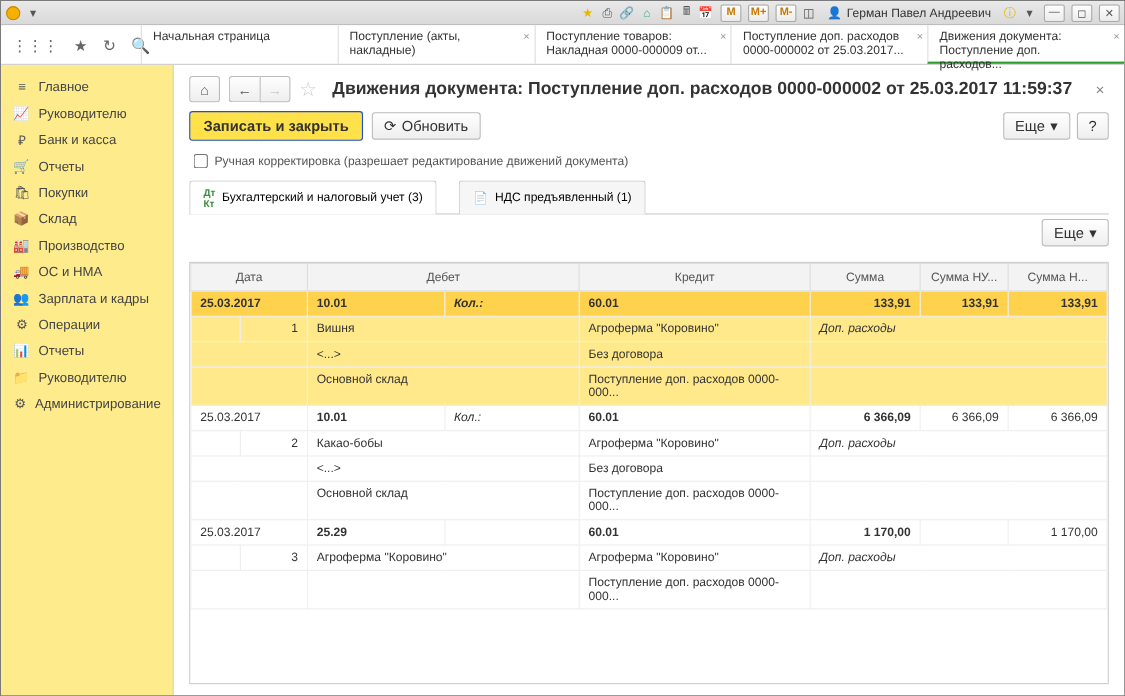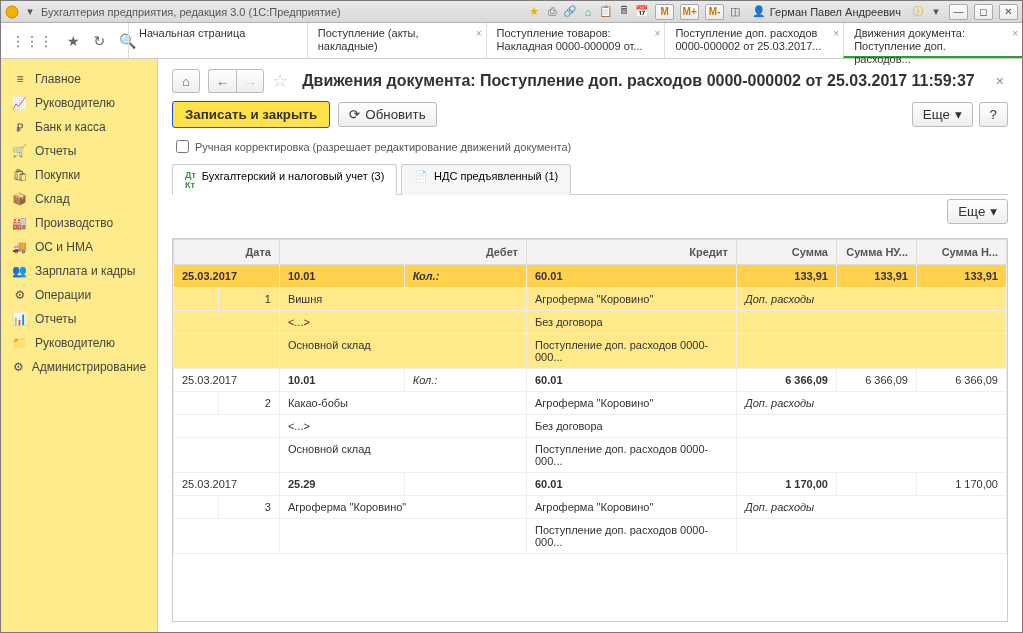--- a/index.html
+++ b/index.html
@@ -28,26 +28,26 @@
   .icobtn-group .icobtn:first-child { border-radius:3px 0 0 3px; border-right:none;}
   .icobtn-group .icobtn:last-child { border-radius:0 3px 3px 0;}
   .doc-title { font-size:16px; font-weight:bold; color:#333; margin-left:6px;}
   .doc-close { margin-left:auto; color:#888; font-size:14px; padding:0 4px; cursor:pointer;}
   .cmd-row { padding:8px 14px; display:flex; align-items:center; gap:8px;}
   .yellow-btn { background:#ffe14a; border:1px solid #1d4ed8; color:#333; font-weight:bold; padding:5px 12px; border-radius:3px; cursor:pointer;}
   .plain-btn { background:linear-gradient(#fff,#eee); border:1px solid #bbb; padding:4px 10px; border-radius:3px; display:inline-flex;align-items:center;gap:5px;color:#333;cursor:pointer;}
   .right-tools { margin-left:auto; display:flex; gap:6px;}
   .chk-row { padding:4px 14px 10px 18px; display:flex; align-items:flex-end; gap:6px; color:#555;}
   .tabbar { display:flex; border-bottom:1px solid #ccc; margin:0 14px; }
-  .docTab { border:1px solid #ccc; border-bottom:none; padding:5px 12px; background:#f6f6f6; border-radius:3px 3px 0 0; margin-right:4px; display:flex; gap:6px; font-size:11px; position:relative; top:1px;}
+  .docTab { border:1px solid #ccc; border-bottom:none; padding:5px 12px; background:#f6f6f6; border-radius:3px 3px 0 0; margin-right:20px; display:flex; align-items:center; gap:6px; font-size:11px; position:relative; top:1px;}
   .docTab.active { background:#fff; }
   .grid-wrap { margin:10px 14px; border:1px solid #ccc; flex:1; overflow:auto; position:relative;}
   .grid-tools { display:flex; justify-content:flex-end; padding:4px 14px 4px 0; }
   table.grid { width:100%; border-collapse:collapse; font-size:11px; }
-  table.grid th { background:#f3f3f3; border:1px solid #ddd; padding:6px 8px; text-align:right; color:#555; font-weight:bold;}
+  table.grid th { background:#f3f3f3; border:1px solid #ddd; padding:6px 8px; text-align:center; color:#555; font-weight:normal;}
   table.grid td { border:1px solid #eee; padding:5px 8px; vertical-align:top; color:#333;}
   .num-col { text-align:right; }
   .sel td { background:#ffe98a !important; }
   .sel-top td { background:#ffd24d !important; font-weight:bold;}
   .bold { font-weight:bold;}
   .italic { font-style:italic; color:#666;}
   .muted { color:#888;}
   .kol { color:#9a7d00; font-style:italic;}
   svg { display:block;}
 </style>
@@ -56,21 +56,20 @@
 
 <div class="window">
 
   <div class="titlebar">
     <span class="tb-ico">
         <svg width="14" height="14">
           <circle cx="7" cy="7" r="6" fill="#f6b100" stroke="#c78400"></circle>
         </svg>
       </span>
     <span class="tb-ico">▾</span>
-    <span>Бухгалтерия предприятия, редакция 3.0  (1С:Предприятие)</span>
     <span class="tb-spacer"></span>
     <span class="tb-ico" style="color:#e6b800">★</span>
     <span class="tb-ico">⎙</span>
     <span class="tb-ico">🔗</span>
     <span class="tb-ico" style="color:#4a9">⌂</span>
     <span class="tb-ico">📋</span>
     <span class="tb-ico">🖩</span>
     <span class="tb-ico">📅</span>
     <span class="tb-btn m-btn">M</span>
     <span class="tb-btn m-btn">M+</span>

